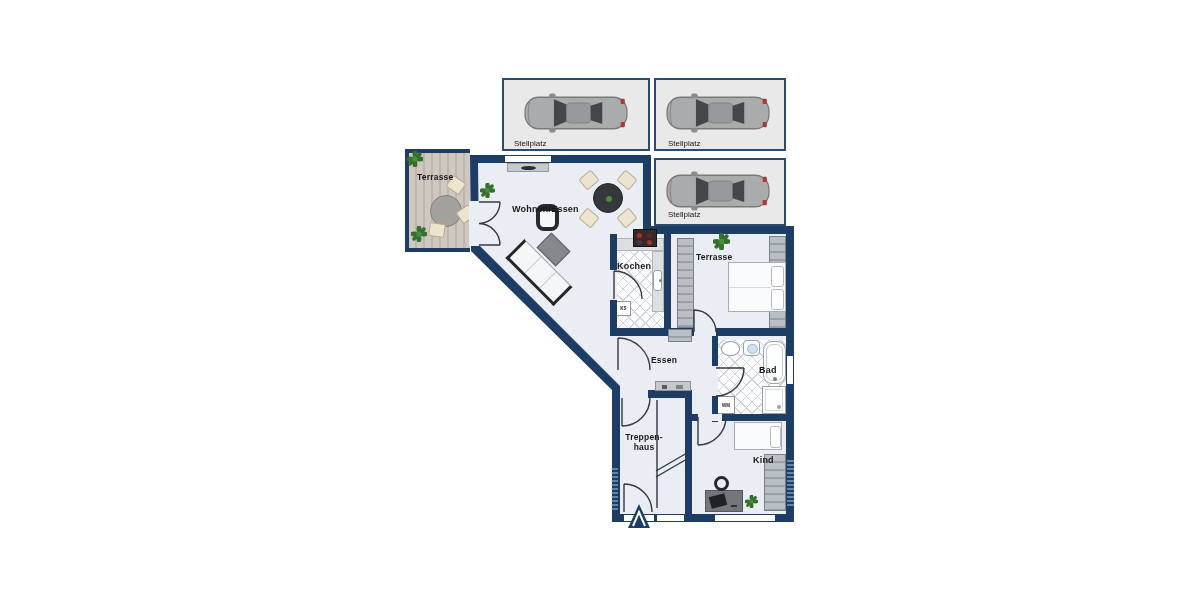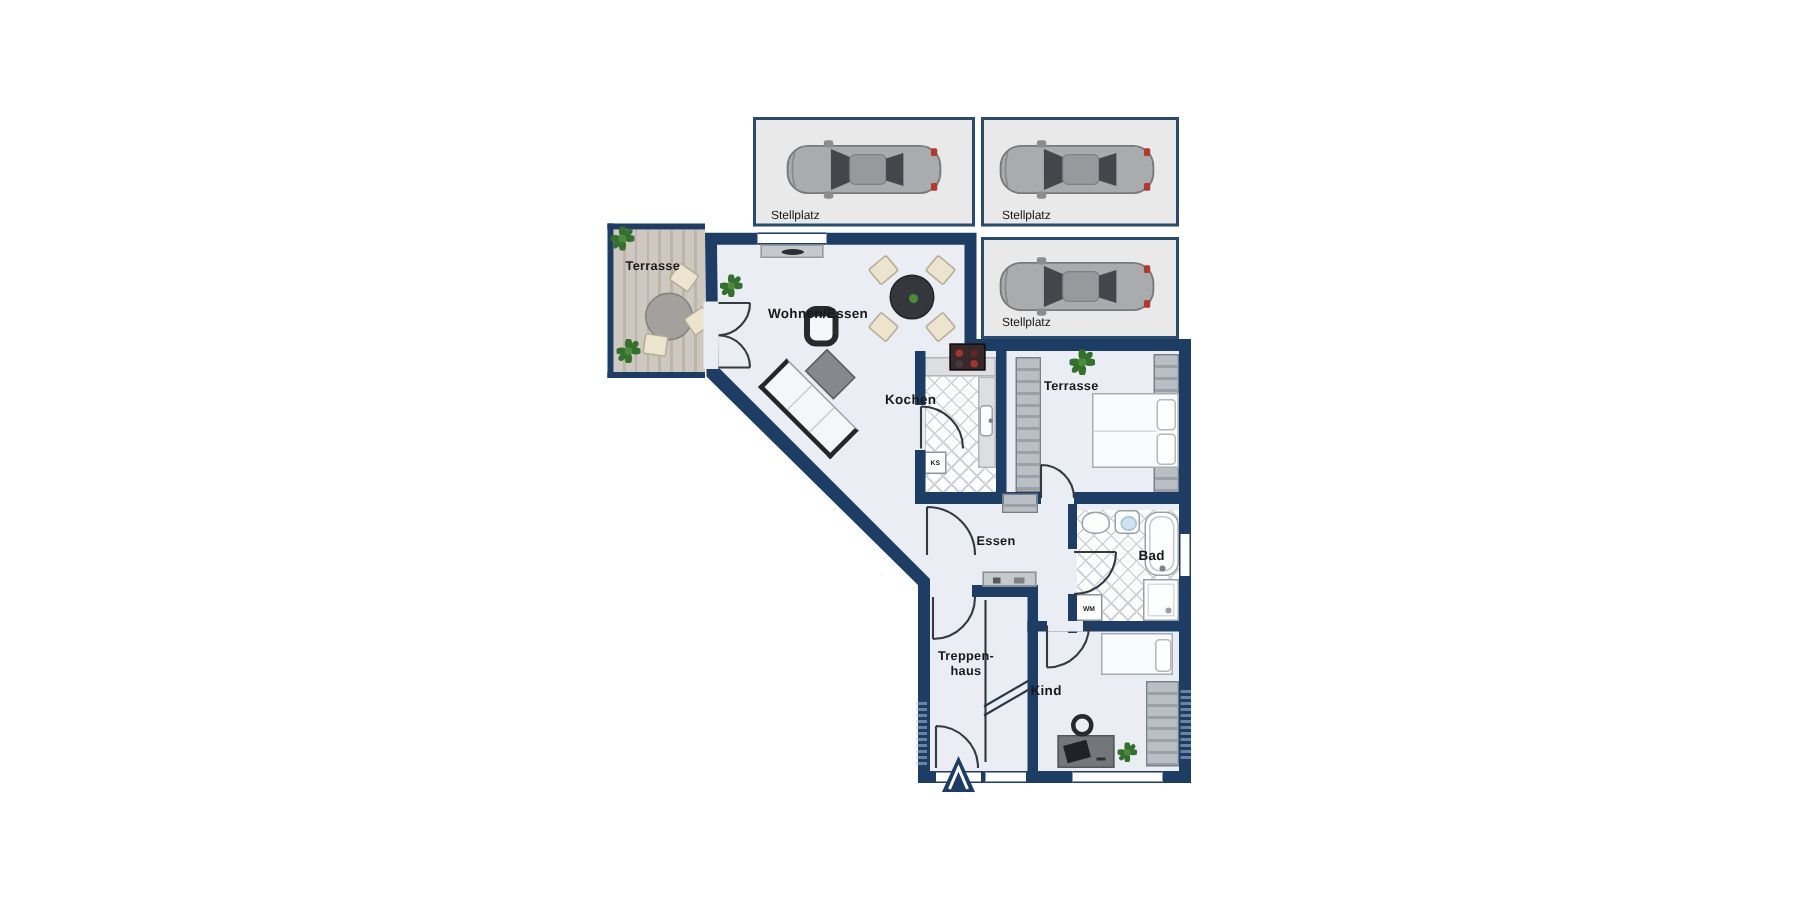--- a/index.html
+++ b/index.html
@@ -198,26 +198,26 @@
       <path d="M656 471 L687 453 M656 477 L687 459"></path>
     </g>
     <g>
       <polygon points="639,504 628,528 650,528" fill="#1d3d64"></polygon>
       <path d="M633 526 L639 512 L645 526" stroke="#ffffff" stroke-width="2" fill="none"></path>
     </g>
   </svg>
 
   <div class="rlabel" style="left:417px;top:172px;font-size:8.5px">Terrasse</div>
   <div class="rlabel" style="left:512px;top:204px">Wohnen/Essen</div>
-  <div class="rlabel" style="left:590px;top:261px">Kochen</div>
+  <div class="rlabel" style="left:617px;top:261px">Kochen</div>
   <div class="rlabel" style="left:696px;top:252px;font-size:8.5px">Terrasse</div>
   <div class="rlabel" style="left:651px;top:355px;font-size:8.5px">Essen</div>
   <div class="rlabel" style="left:759px;top:365px">Bad</div>
   <div class="rlabel" style="left:612px;top:432px;width:64px;text-align:center;line-height:10px;font-size:8.5px">
     <span style="display:block">Treppen-</span>
     <span style="display:block">haus</span>
   </div>
-  <div class="rlabel" style="left:687px;top:455px">Kind</div>
+  <div class="rlabel" style="left:753px;top:455px">Kind</div>
 
   <div class="wm" style="left:611px;top:466px;width:7px;height:44px"></div>
   <div class="wm" style="left:787px;top:460px;width:7px;height:46px"></div>
 
 </div>
 
 </body></html>

